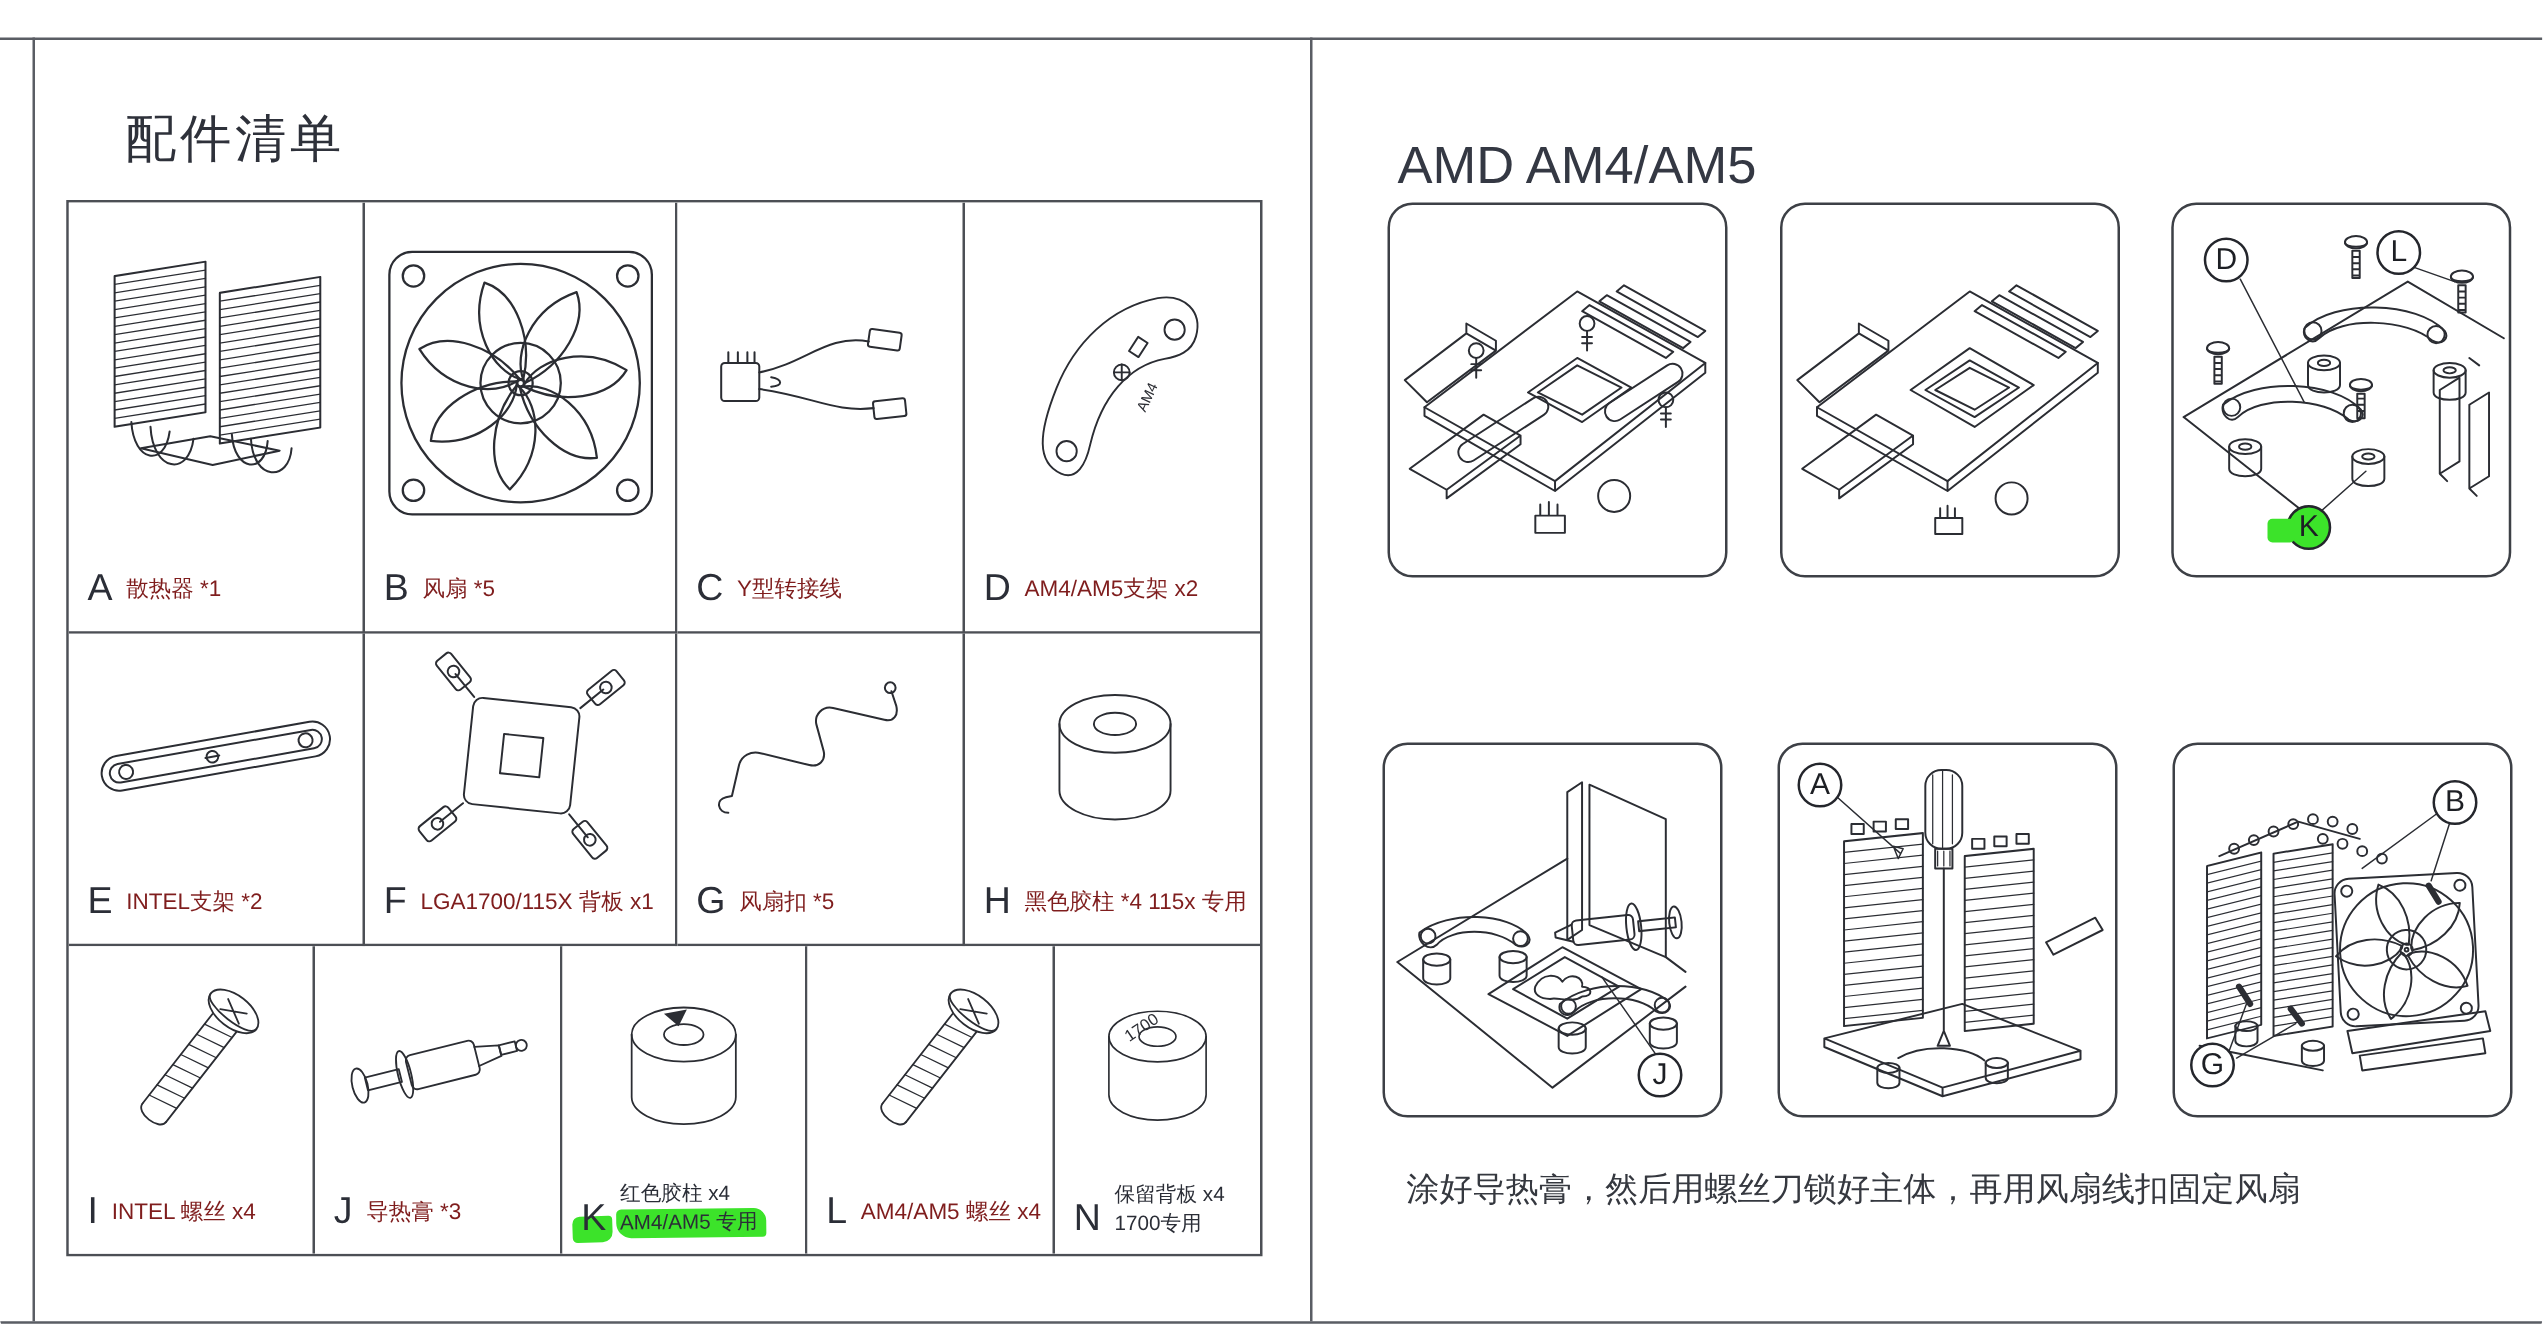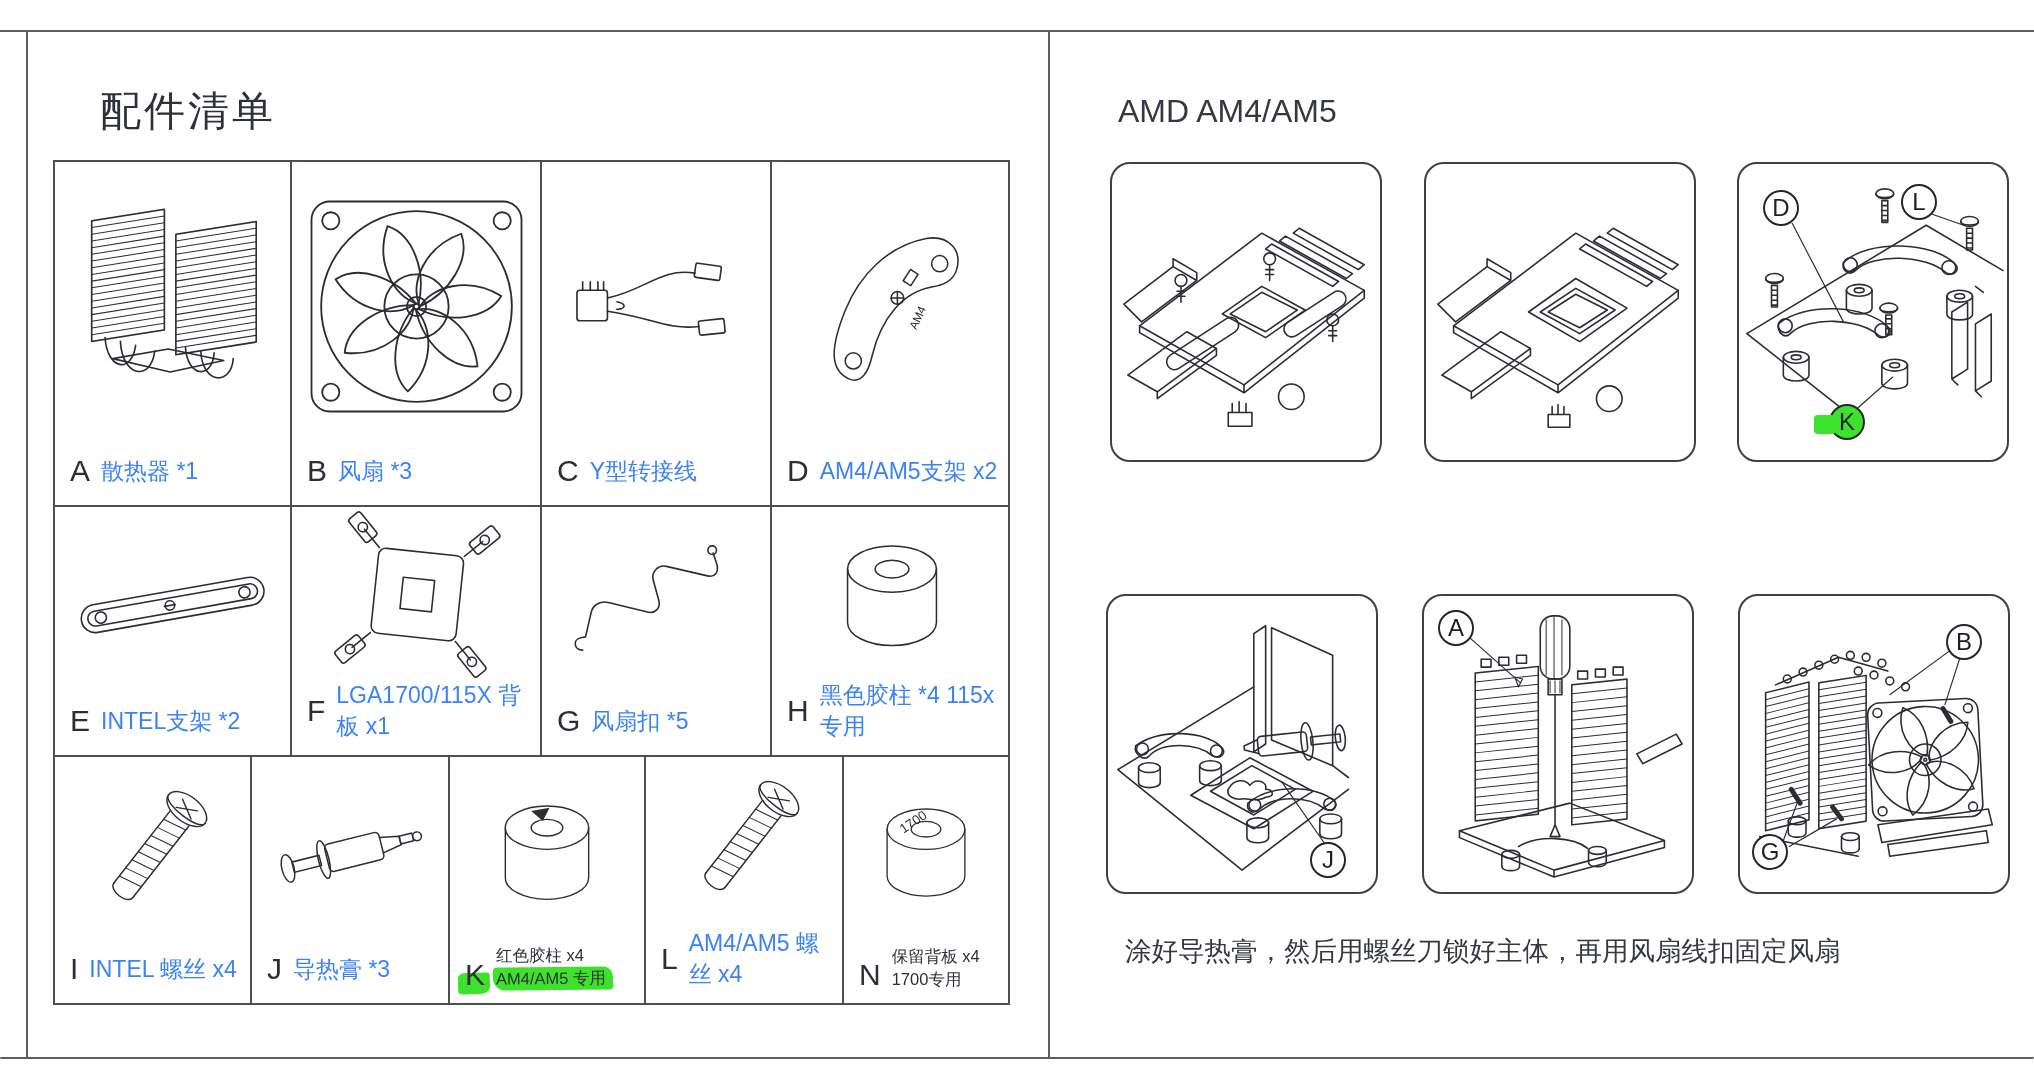--- a/index.html
+++ b/index.html
@@ -1,32 +1,32 @@
 <!DOCTYPE html>
 <html><head>
 <meta charset="utf-8">
 <style>
   html,body{margin:0;padding:0;background:#ffffff;}
   .page{position:relative;width:2034px;height:1072px;background:#fff;overflow:hidden;
         font-family:"Liberation Sans","DejaVu Sans",sans-serif;color:#30333c;border-radius:18px;}
   .rule{position:absolute;background:#5a5d64;}
   
   .ltitle{position:absolute;left:100px;top:84px;font-size:41px;font-weight:500;letter-spacing:3px;color:#2e313a;}
-  .rtitle{position:absolute;left:1118px;top:93px;font-size:32px;font-weight:400;color:#343843;}
+  .rtitle{position:absolute;left:1118px;top:108px;font-size:42px;font-weight:400;color:#343843;}
   
   .grid{position:absolute;left:53px;top:160px;width:957px;height:845px;border:2px solid #4c4f55;box-sizing:border-box;overflow:hidden;}
   .cell{position:absolute;box-sizing:border-box;border-right:2px solid #4c4f55;border-bottom:2px solid #4c4f55;
         display:flex;flex-direction:column;background:#fff;}
   .cell.lastcol{border-right:none}
   .cell.lastrow{border-bottom:none}
   .art{flex:1;display:flex;align-items:center;justify-content:center;overflow:hidden;padding:4px;}
   .art svg{stroke:#2b2d33;fill:none;stroke-width:1.7;stroke-linecap:round;stroke-linejoin:round;}
   .cap{display:flex;align-items:center;gap:11px;padding:0 6px 13px 15px;min-height:42px;}
   .letter{font-size:30px;line-height:1;color:#2b2e37;}
-  .desc{font-size:23px;color:#3b82f6;}
+  .desc{font-size:18px;color:#7f1d1d;}
   .desc2{display:flex;flex-direction:column;font-size:16.5px;line-height:1.35;color:#2b2e37;}
   
   .kletter{position:relative;z-index:0;}
   .kletter::before{content:"";position:absolute;left:-7px;right:-5px;top:13px;bottom:-4px;background:#3ce32a;
                    border-radius:6px 3px 8px 4px;z-index:-1;transform:rotate(-2deg);}
   .mark{background:#3ce32a;border-radius:4px 10px 3px 12px;padding:0 7px 1px 3px;margin-left:-3px;width:max-content;transform:rotate(-0.6deg);}
   
   .panel{position:absolute;width:272px;height:300px;border:2px solid #3d4046;border-radius:20px;box-sizing:border-box;background:#fff;}
   .panel>svg{position:absolute;left:0;top:0;stroke:#2b2d33;fill:none;stroke-width:1.6;stroke-linecap:round;stroke-linejoin:round;}
   .plabel{position:absolute;width:36px;height:36px;border:2.5px solid #24262c;border-radius:50%;box-sizing:border-box;
@@ -91,21 +91,21 @@
             <circle cx="105" cy="105" r="9"></circle>
             <circle cx="105" cy="105" r="2.5"></circle>
           <circle cx="25" cy="25" r="8"></circle>
             <circle cx="185" cy="25" r="8"></circle>
             <circle cx="25" cy="185" r="8"></circle>
             <circle cx="185" cy="185" r="8"></circle>
         </svg>
       </div>
       <div class="cap">
           <span class="letter">B</span>
-          <span class="desc">风扇 *3</span>
+          <span class="desc">风扇 *5</span>
         </div>
     </div>
 
     <div class="cell" style="left:487px;top:0;width:230px;height:345px">
       <div class="art">
         <svg width="200" height="145" viewBox="0 0 210 150">
           <rect x="22" y="58" width="32" height="32" rx="3"></rect>
           <path d="M28 58 V49 M36 58 V49 M44 58 V49 M50 58 V49"></path>
           <path d="M54 66 C94 58 110 34 146 40 M54 80 C98 86 118 100 150 96"></path>
           <rect x="146" y="31" width="27" height="15" rx="2" transform="rotate(8 159 38)"></rect>

